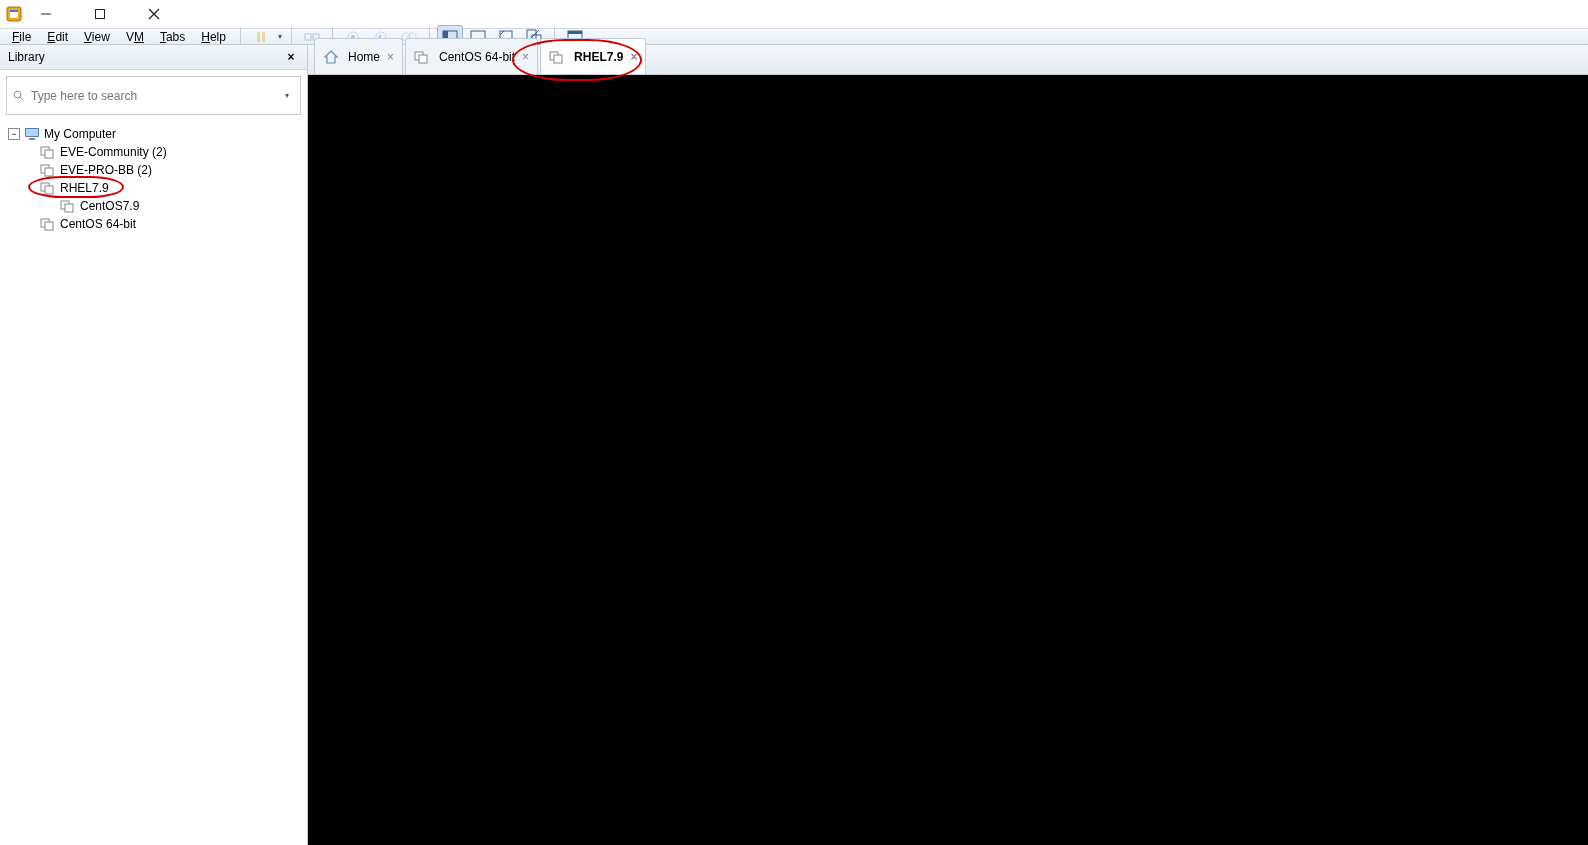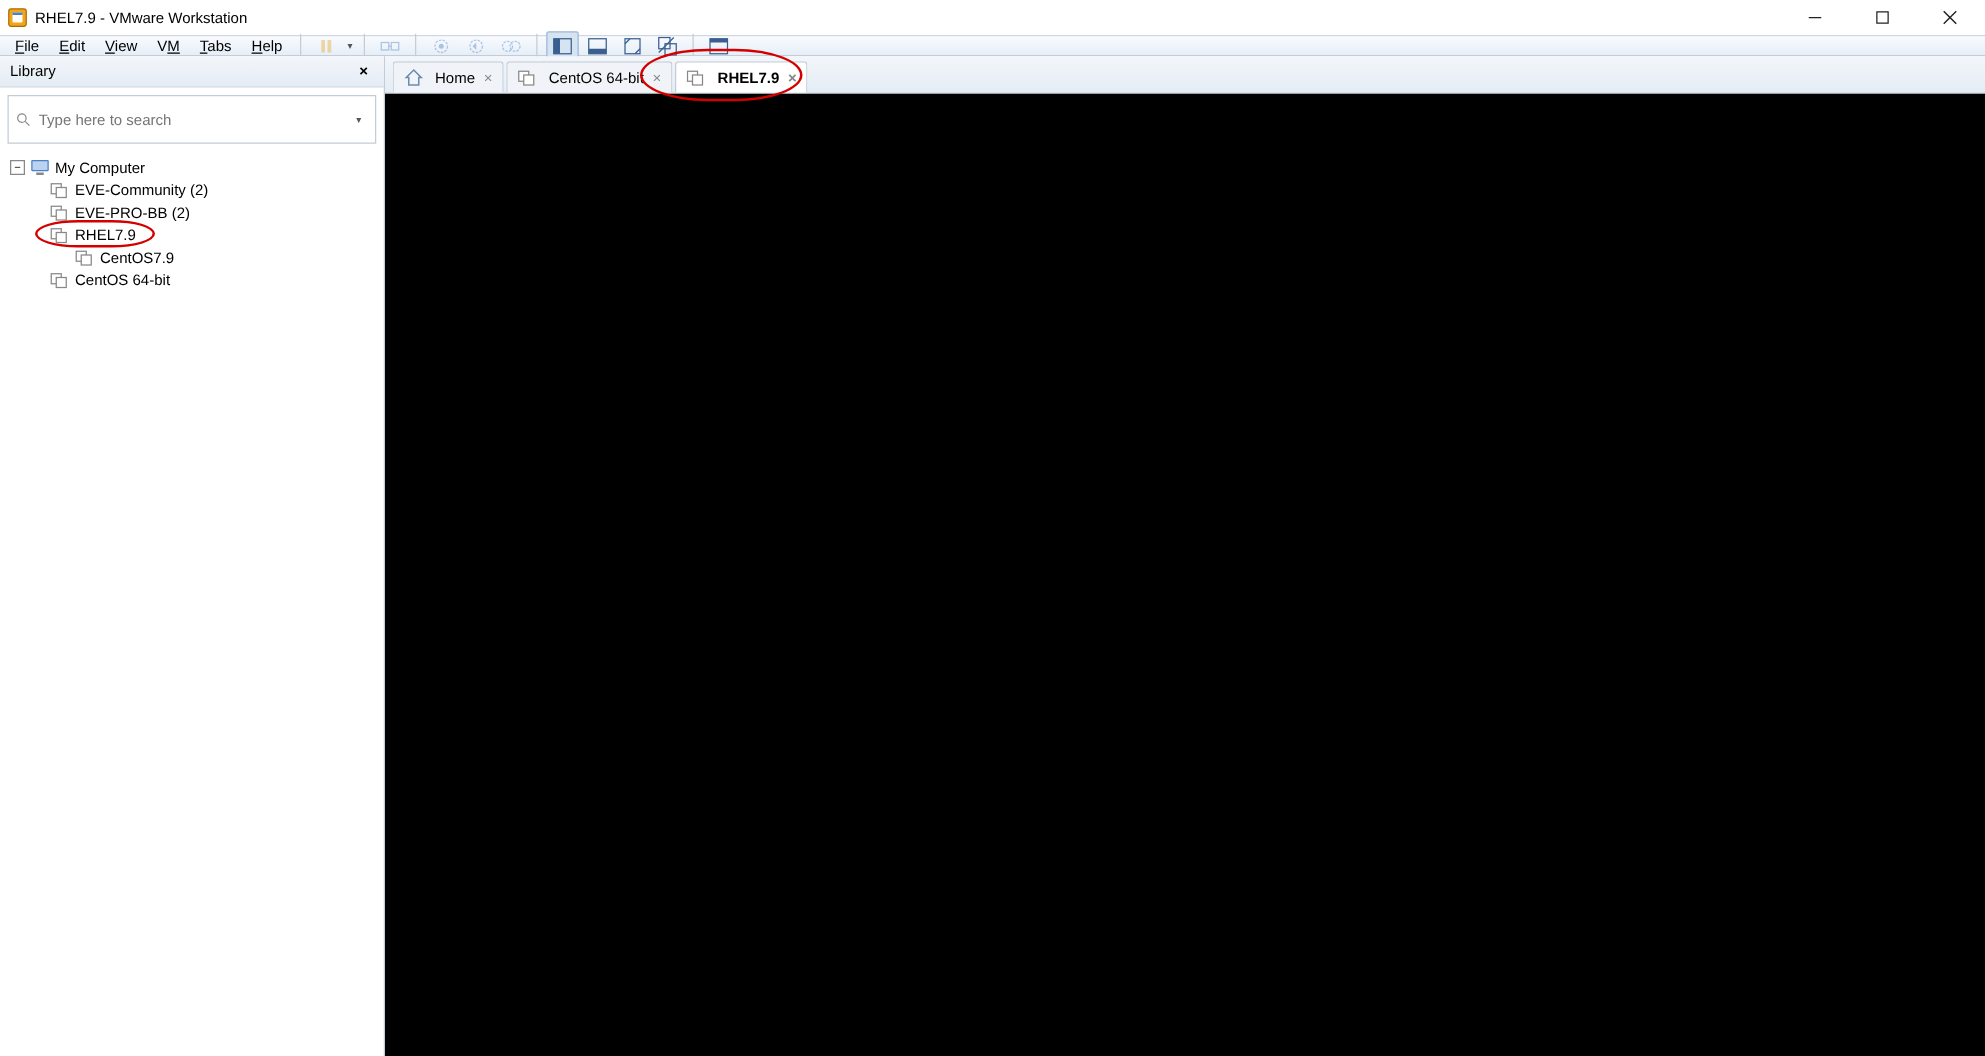--- a/index.html
+++ b/index.html
@@ -142,21 +142,21 @@
     height: 30px;
     display:flex;
     align-items:flex-end;
     background: linear-gradient(#f3f6fa, #e4ecf4);
     border-bottom: 1px solid #c4ccd6;
     padding-left: 6px;
     gap: 2px;
   }
   .tab {
     display:flex; align-items:center;
-    height: 25px;
+    height: 36px;
     padding: 0 8px;
     background: #f0f4f9;
     border: 1px solid #c4ccd6;
     border-bottom: none;
     border-radius: 3px 3px 0 0;
     font-size: 12px;
     cursor: pointer;
     gap: 5px;
   }
   .tab.active { background: #fff; font-weight: bold; }
@@ -178,21 +178,20 @@
 <body>
 
 <div class="titlebar">
   <span class="app-icon">
     <svg viewBox="0 0 16 16">
         <rect x="1" y="1" width="14" height="14" rx="2" fill="#f2a516" stroke="#a86e0c"></rect>
         <rect x="4" y="4" width="8" height="8" fill="#fff" rx="1"></rect>
         <rect x="4" y="4" width="8" height="2" fill="#4a7fc9"></rect>
       </svg>
   </span>
-  <span class="title-text">RHEL7.9 - VMware Workstation</span>
   <div class="win-controls">
     <div class="win-btn">
         <svg viewBox="0 0 12 12">
           <line x1="1" y1="6" x2="11" y2="6" stroke="#222" stroke-width="1"></line>
         </svg>
       </div>
     <div class="win-btn">
         <svg viewBox="0 0 12 12">
           <rect x="1.5" y="1.5" width="9" height="9" fill="none" stroke="#222" stroke-width="1"></rect>
         </svg>

